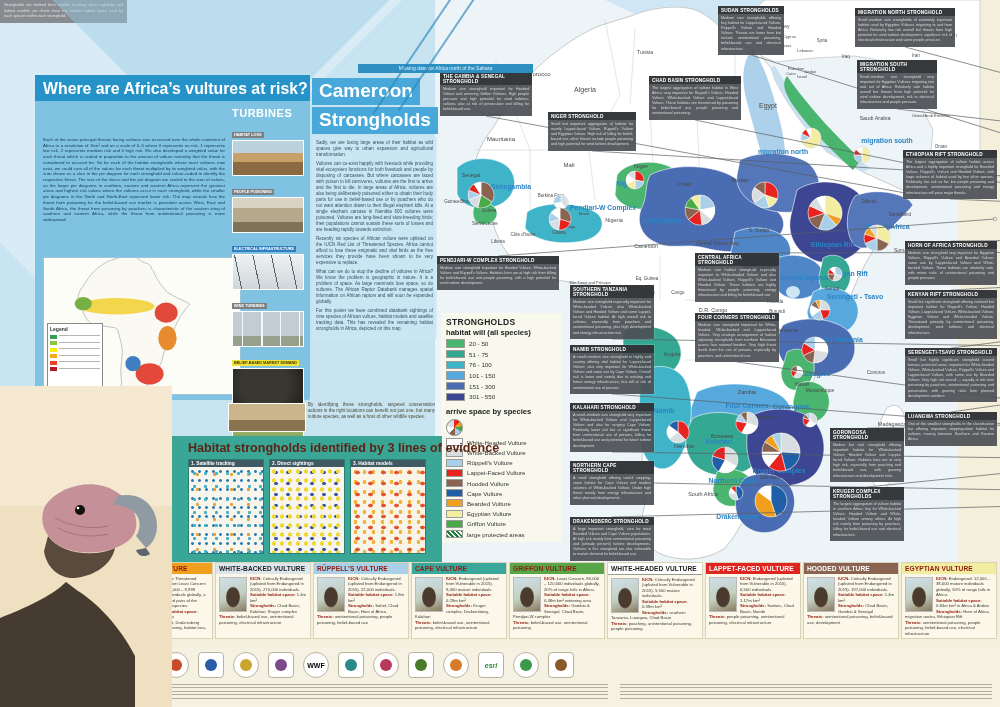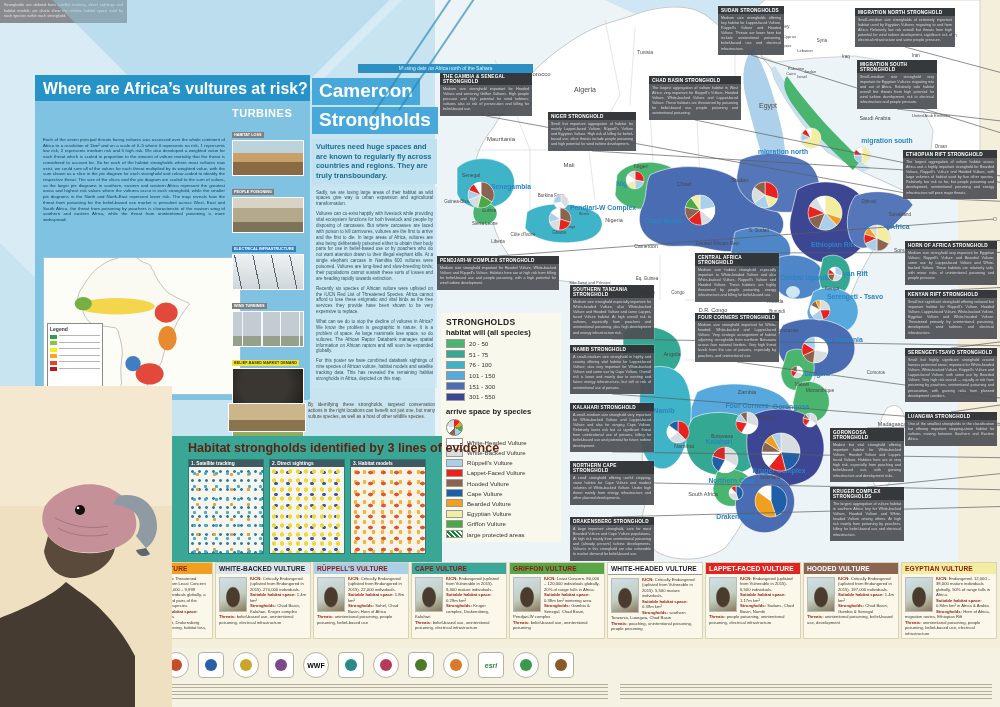--- a/index.html
+++ b/index.html
@@ -613,21 +613,20 @@
           <div class="threat"><div class="tag" style="background: rgb(125, 127, 128); color: rgb(255, 255, 255);">WIND TURBINES</div><div class="ph ph-wind"></div></div>
           <div class="threat"><div class="tag" style="background: rgb(242, 226, 60); color: rgb(58, 58, 0);">BELIEF-BASED MARKET DEMAND</div><div class="ph ph-market"></div></div>
           <div class="threat"><div class="tag" style="background: rgb(232, 114, 134); color: rgb(255, 255, 255);">UNINTENTIONAL POISONING</div><div class="ph ph-grass"></div></div>
         </div>
     </div>
   </div>
 
   <div id="sh-col">
     <div><span class="sh-chip">Cameroon</span></div>
     <div style="margin-top:2px"><span class="sh-chip">Strongholds</span></div>
-    <div id="sh-intro">Vultures need huge spaces and are known to regularly fly across countries and regions. They are truly transboundary.</div>
     <div id="sh-paras">
         <p>Sadly, we are losing large areas of their habitat as wild spaces give way to urban expansion and agricultural transformation.</p>
         <p>Vultures can co-exist happily with livestock while providing vital ecosystem functions for both livestock and people by disposing of carcasses. But where carcasses are laced with poison to kill carnivores, vultures are the first to arrive and the first to die. In large areas of Africa, vultures are also being deliberately poisoned either to obtain their body parts for use in belief-based use or by poachers who do not want attention drawn to their illegal elephant kills. At a single elephant carcass in Namibia 600 vultures were poisoned. Vultures are long-lived and slow-breeding birds; their populations cannot sustain these sorts of losses and are heading rapidly towards extinction.</p>
         <p>Recently six species of African vulture were uplisted on the IUCN Red List of Threatened Species. Africa cannot afford to lose these enigmatic and vital birds as the free services they provide have been shown to be very expensive to replace.</p>
         <p>What can we do to stop the decline of vultures in Africa? We know the problem is geographic in nature. It is a problem of space. As large mammals lose space, so do vultures. The African Raptor Databank manages spatial information on African raptors and will soon be expanded globally.</p>
         <p>For this poster we have combined databank sightings of nine species of African vulture, habitat models and satellite tracking data. This has revealed the remaining habitat strongholds in Africa, depicted on this map.</p>
       </div>
   </div>
 
   <div id="legend">

